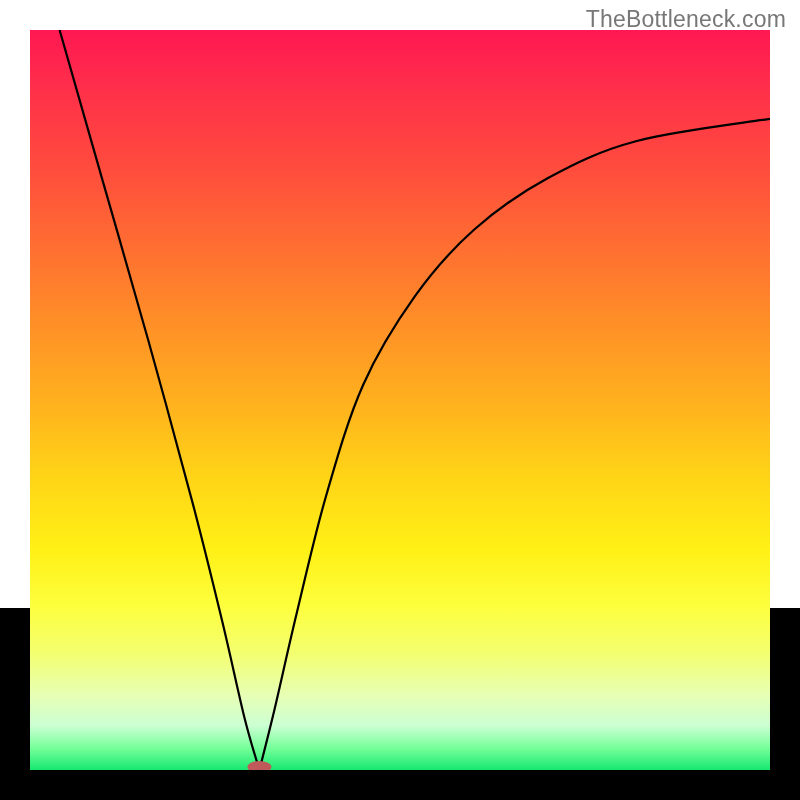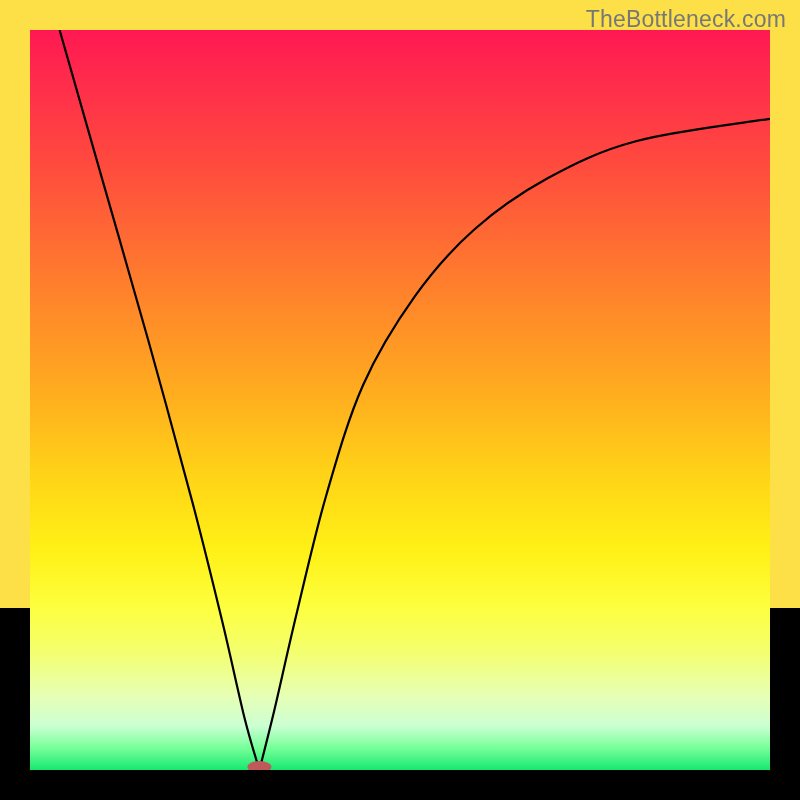--- a/index.html
+++ b/index.html
@@ -10,21 +10,21 @@
     overflow: hidden;
     background: #000;
     font-family: Arial, Helvetica, sans-serif;
   }
   .frame {
     position: absolute;
     left: 0;
     top: 0;
     width: 800px;
     height: 608px;
-    background: #fde047;
+    background: #ffffff;
   }
   .plot {
     position: absolute;
     left: 30px;
     top: 30px;
     width: 740px;
     height: 740px;
     background: linear-gradient(
       to bottom,
       #ff1852 0%,

